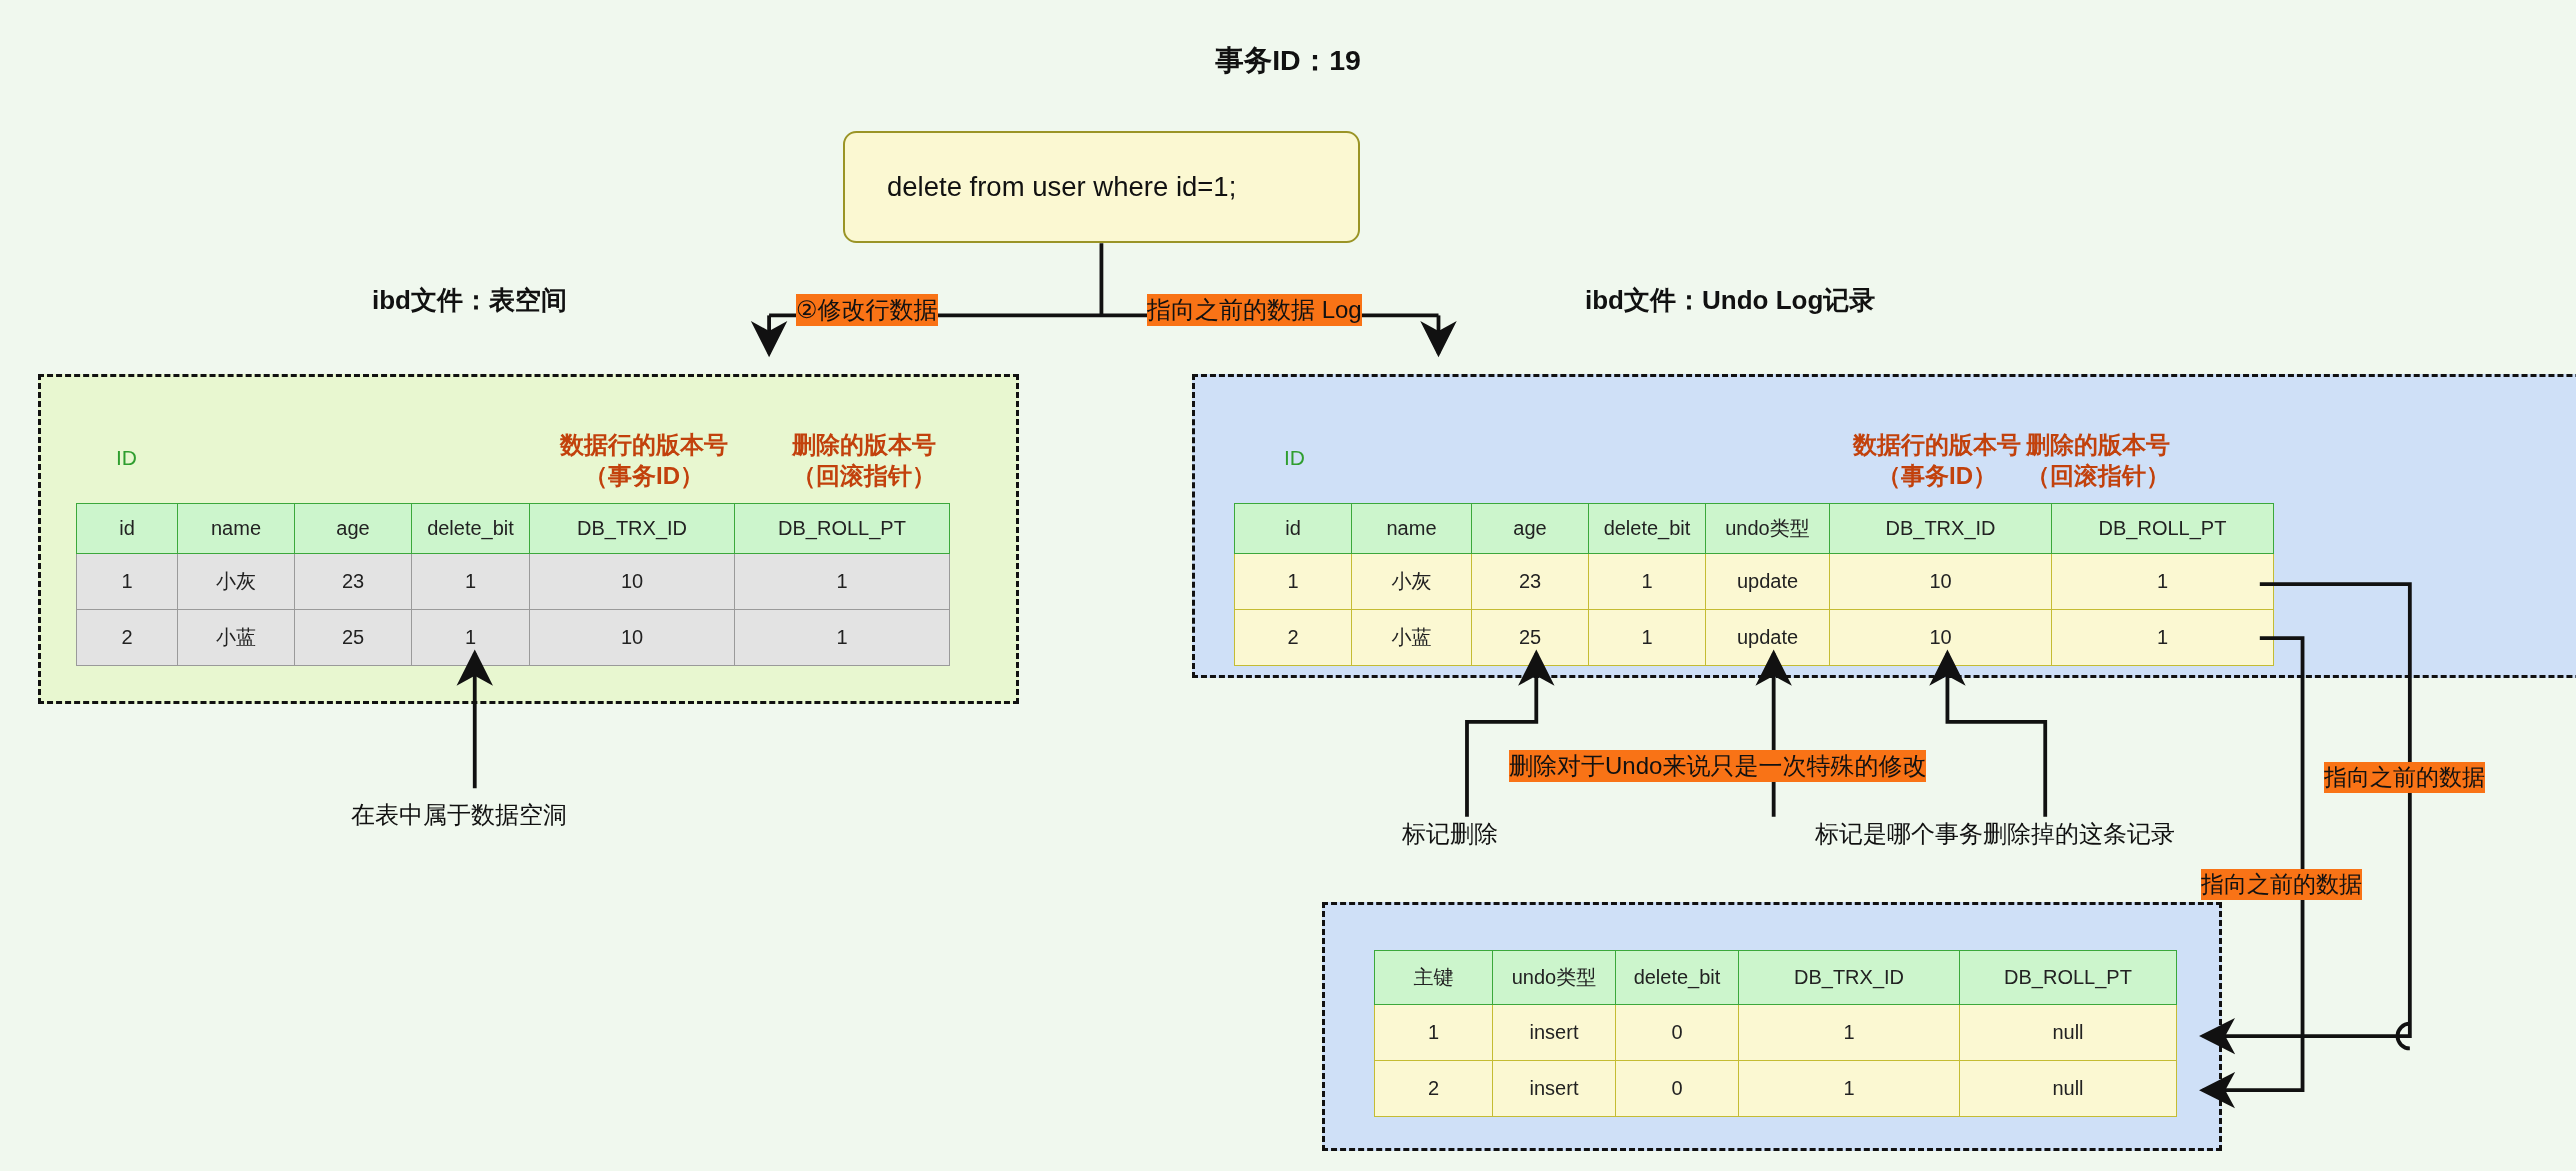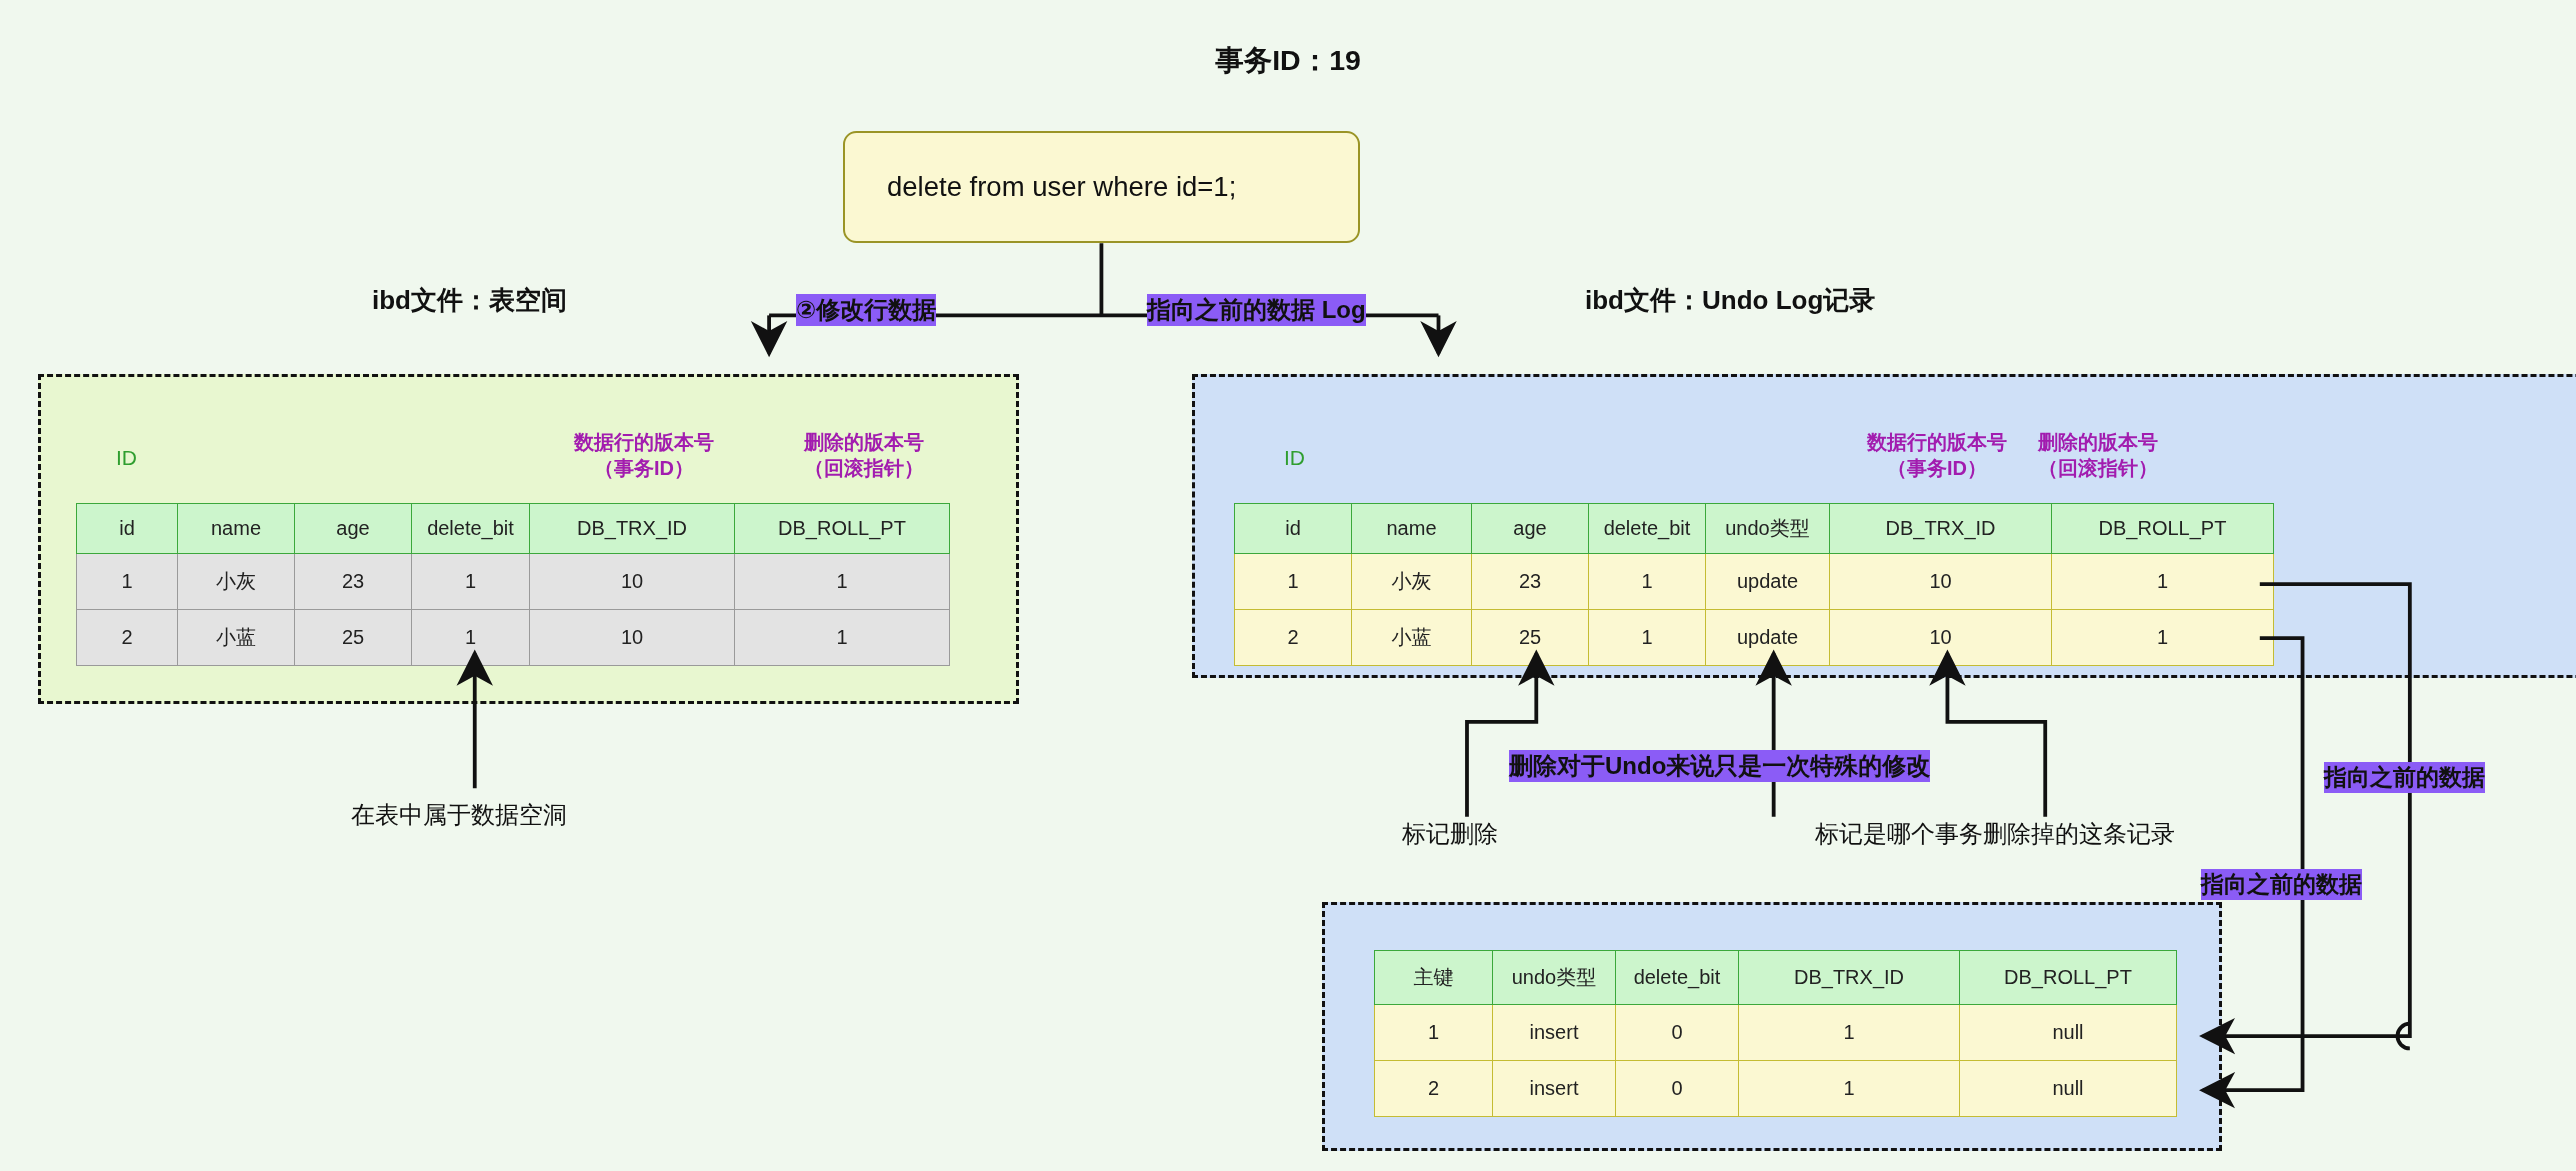--- a/index.html
+++ b/index.html
@@ -38,21 +38,21 @@
   #right-space{
     left:1192px;top:374px;width:1614px;height:304px;
     background:#cfe0f7;
   }
   #bottom-space{
     left:1322px;top:902px;width:900px;height:249px;
     background:#cfe0f7;
   }
   
   .colcap{
-    color:#a21caf;font-size:20px;font-weight:700;text-align:center;
+    color:#c2410c;font-size:24px;font-weight:700;text-align:center;
     line-height:1.3;
   }
   .idcap{color:#2f9e2f;font-size:21px;font-weight:400;}
   
   table.grid{
     border-collapse:collapse;
     position:absolute;
     font-size:20px;color:#222;
   }
   table.grid th{
@@ -60,21 +60,21 @@
     font-weight:400;padding:0;text-align:center;
   }
   table.grid td{
     text-align:center;padding:0;
   }
   table.grid.t-grey td{background:#e3e3e3;border:1.9px solid #9a9a9a;}
   table.grid.t-yellow td{background:#fbf8d2;border:1.9px solid #c4bc33;}
   
   .anno{font-size:24px;color:#111;white-space:nowrap;}
   .anno-sm{font-size:23px;color:#111;white-space:nowrap;}
-  .anno-wb{background:#8b5cf6;font-weight:bold;}
+  .anno-wb{background:#f97316;}
   svg.overlay{position:absolute;left:0;top:0;width:2576px;height:1172px;pointer-events:none;}
 </style>
 </head>
 <body>
 
 <div class="abs" id="trx-title">事务ID：19</div>
 
 <div class="abs" id="sql-box">
   <div>delete from user where id=1;</div>
 </div>

